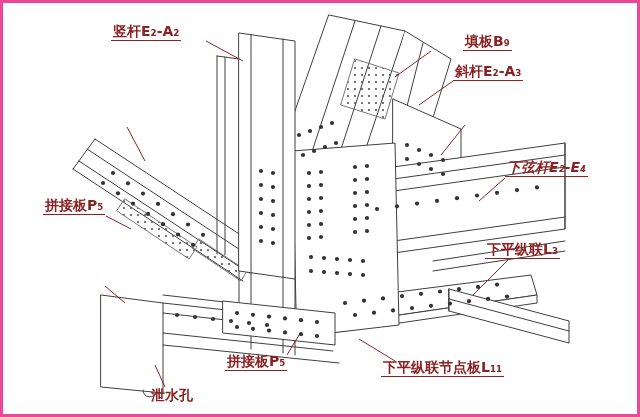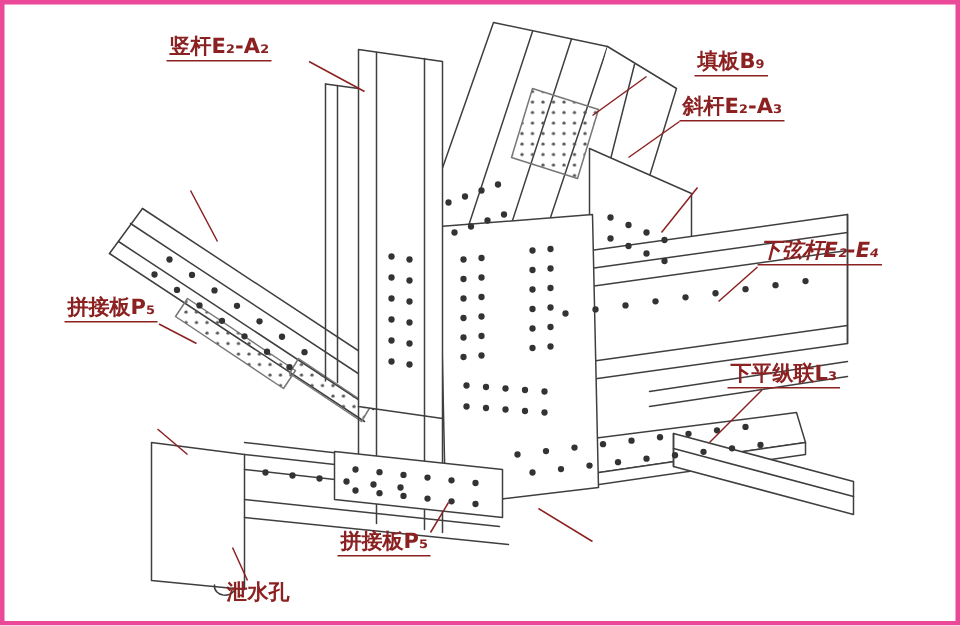--- a/index.html
+++ b/index.html
@@ -247,14 +247,15 @@
   </svg>
 
   <div class="label" style="left:108px;top:20px;"><span>竖杆E₂-A₂</span></div>
   <div class="label" style="left:428px;top:30px;margin-left:32px;"><span>填板B₉</span></div>
   <div class="label" style="left:450px;top:60px;"><span>斜杆E₂-A₃</span></div>
   <div class="label" style="left:502px;top:156px;font-style:italic;"><span>下弦杆E₂-E₄</span></div>
   <div class="label" style="left:482px;top:238px;"><span>下平纵联L₃</span></div>
   <div class="label" style="left:40px;top:194px;"><span>拼接板P₅</span></div>
   <div class="label nounder" style="left:146px;top:384px;"><span>泄水孔</span></div>
   <div class="label" style="left:222px;top:350px;"><span>拼接板P₅</span></div>
+  <div class="label" style="left:378px;top:356px;"><span>下平纵联节点板L₁₁</span></div>
 
 </div>
 
 </body></html>

